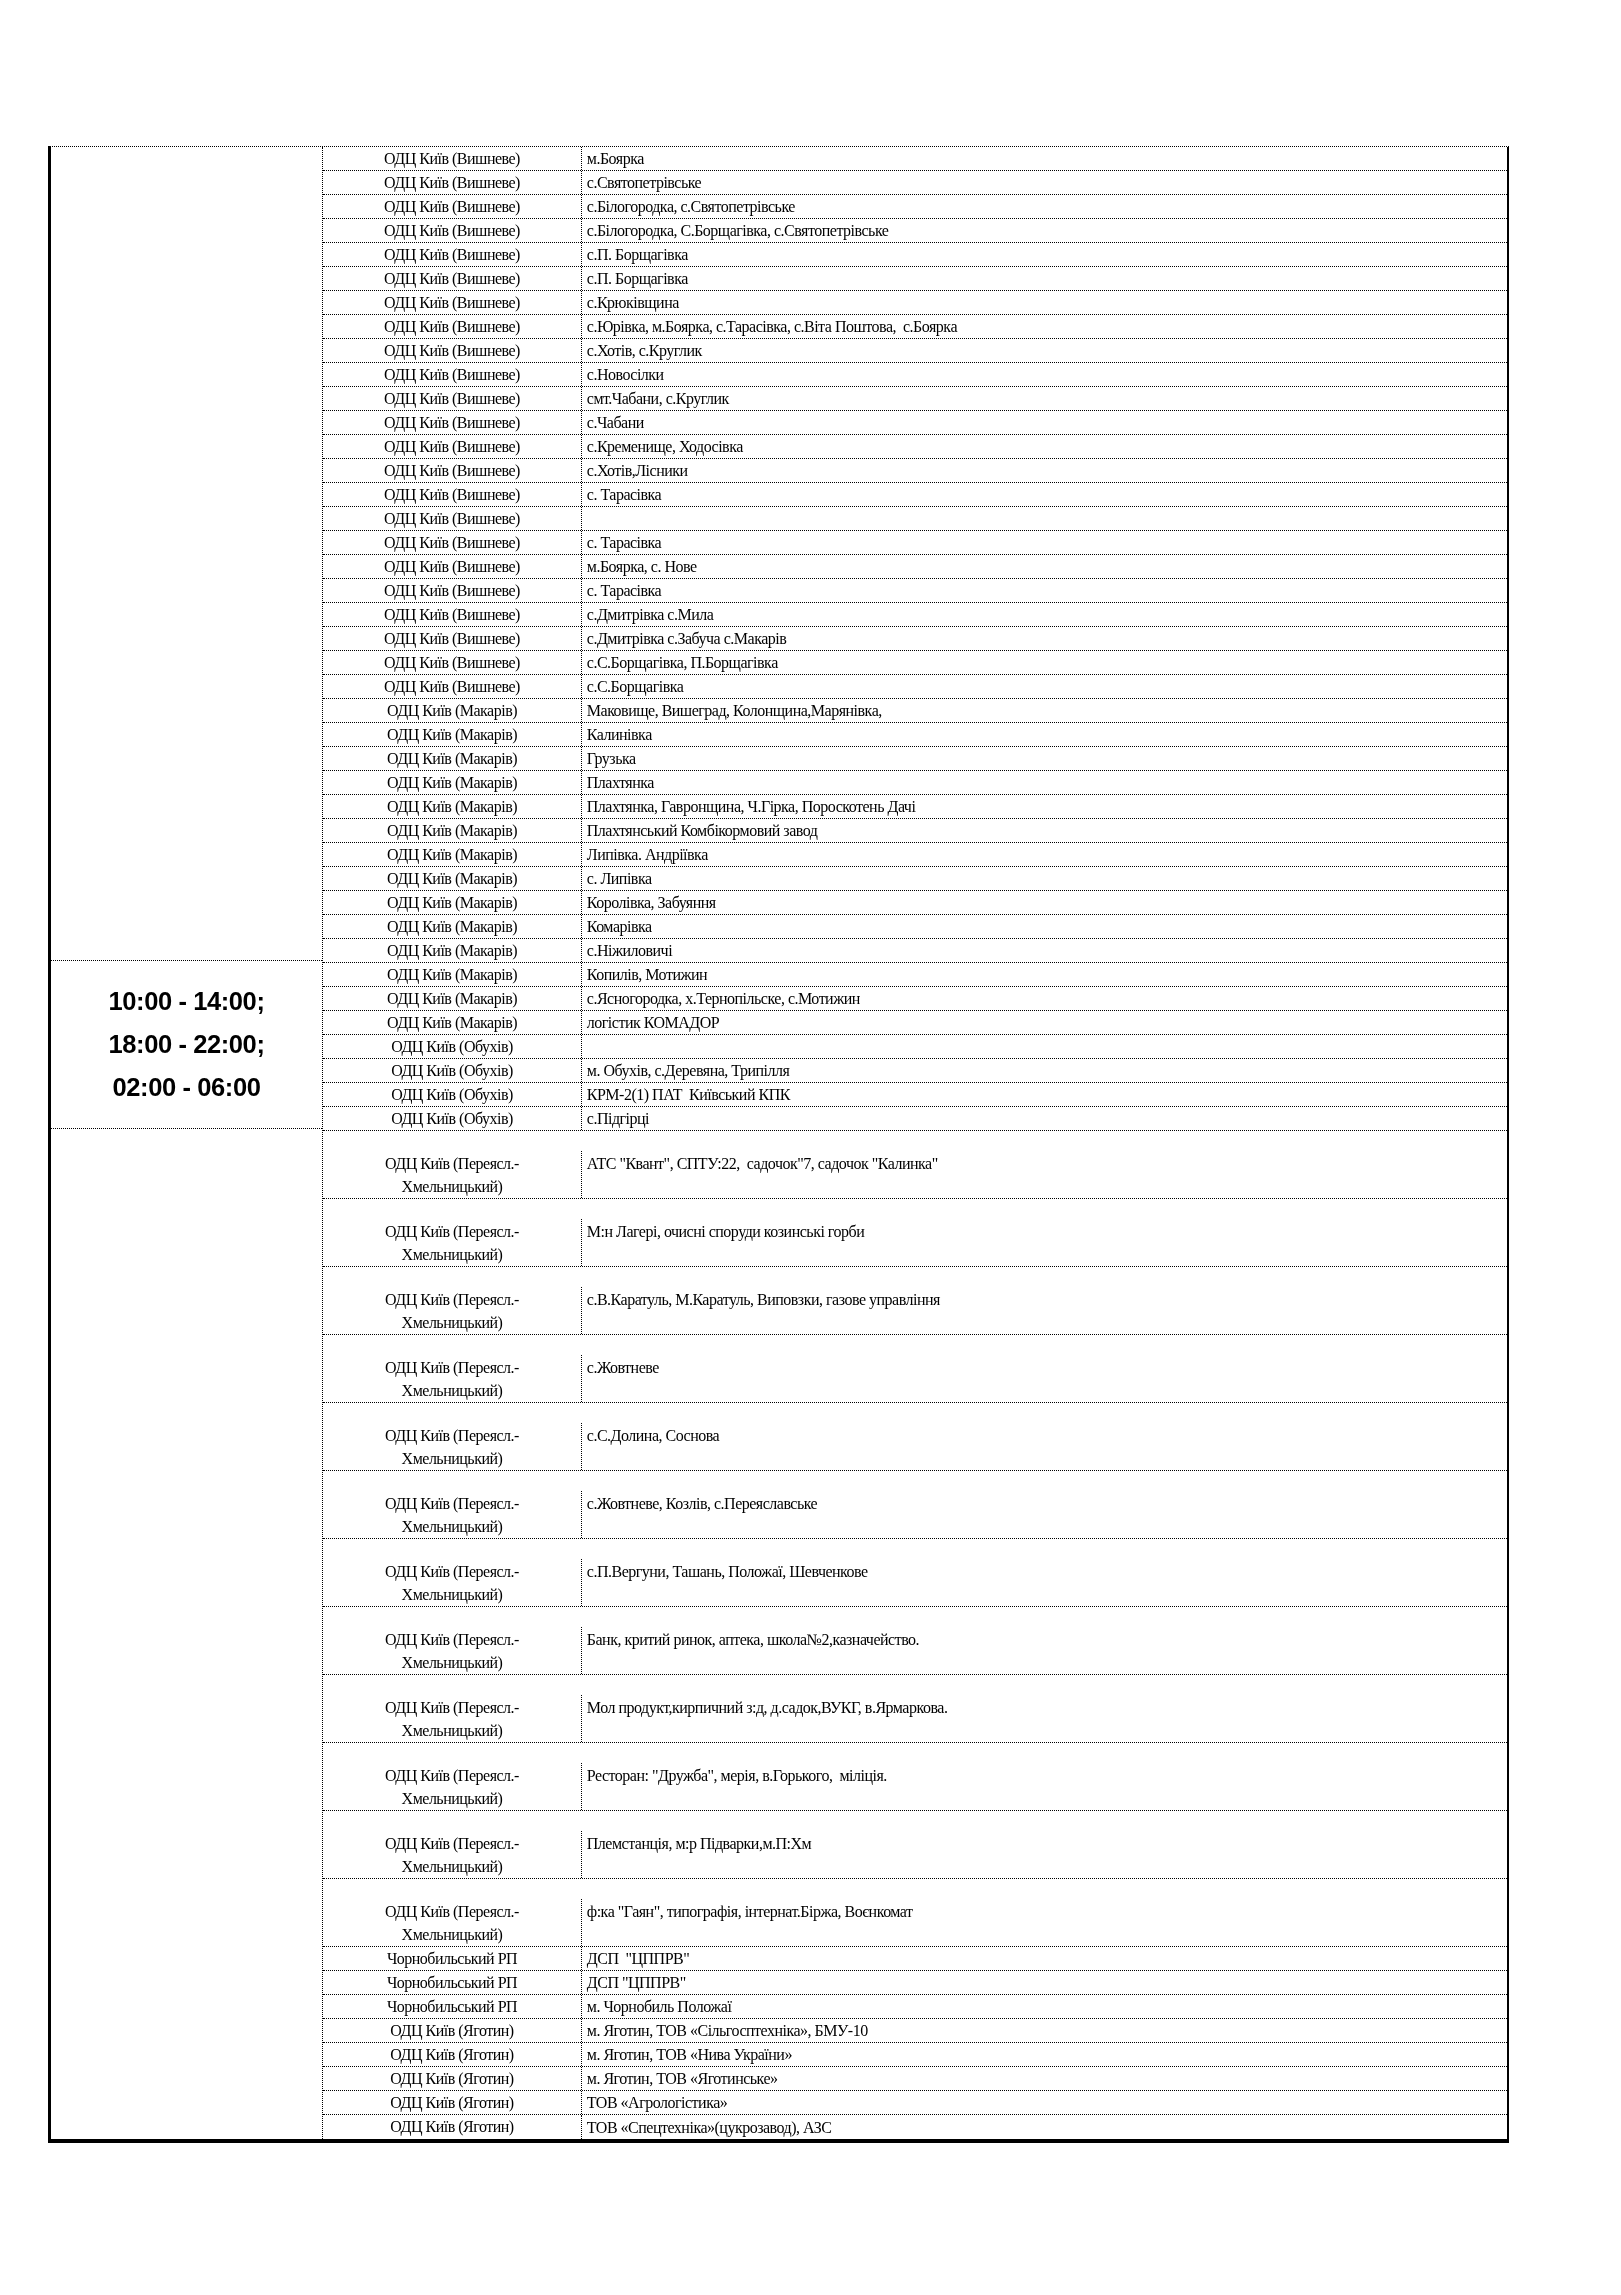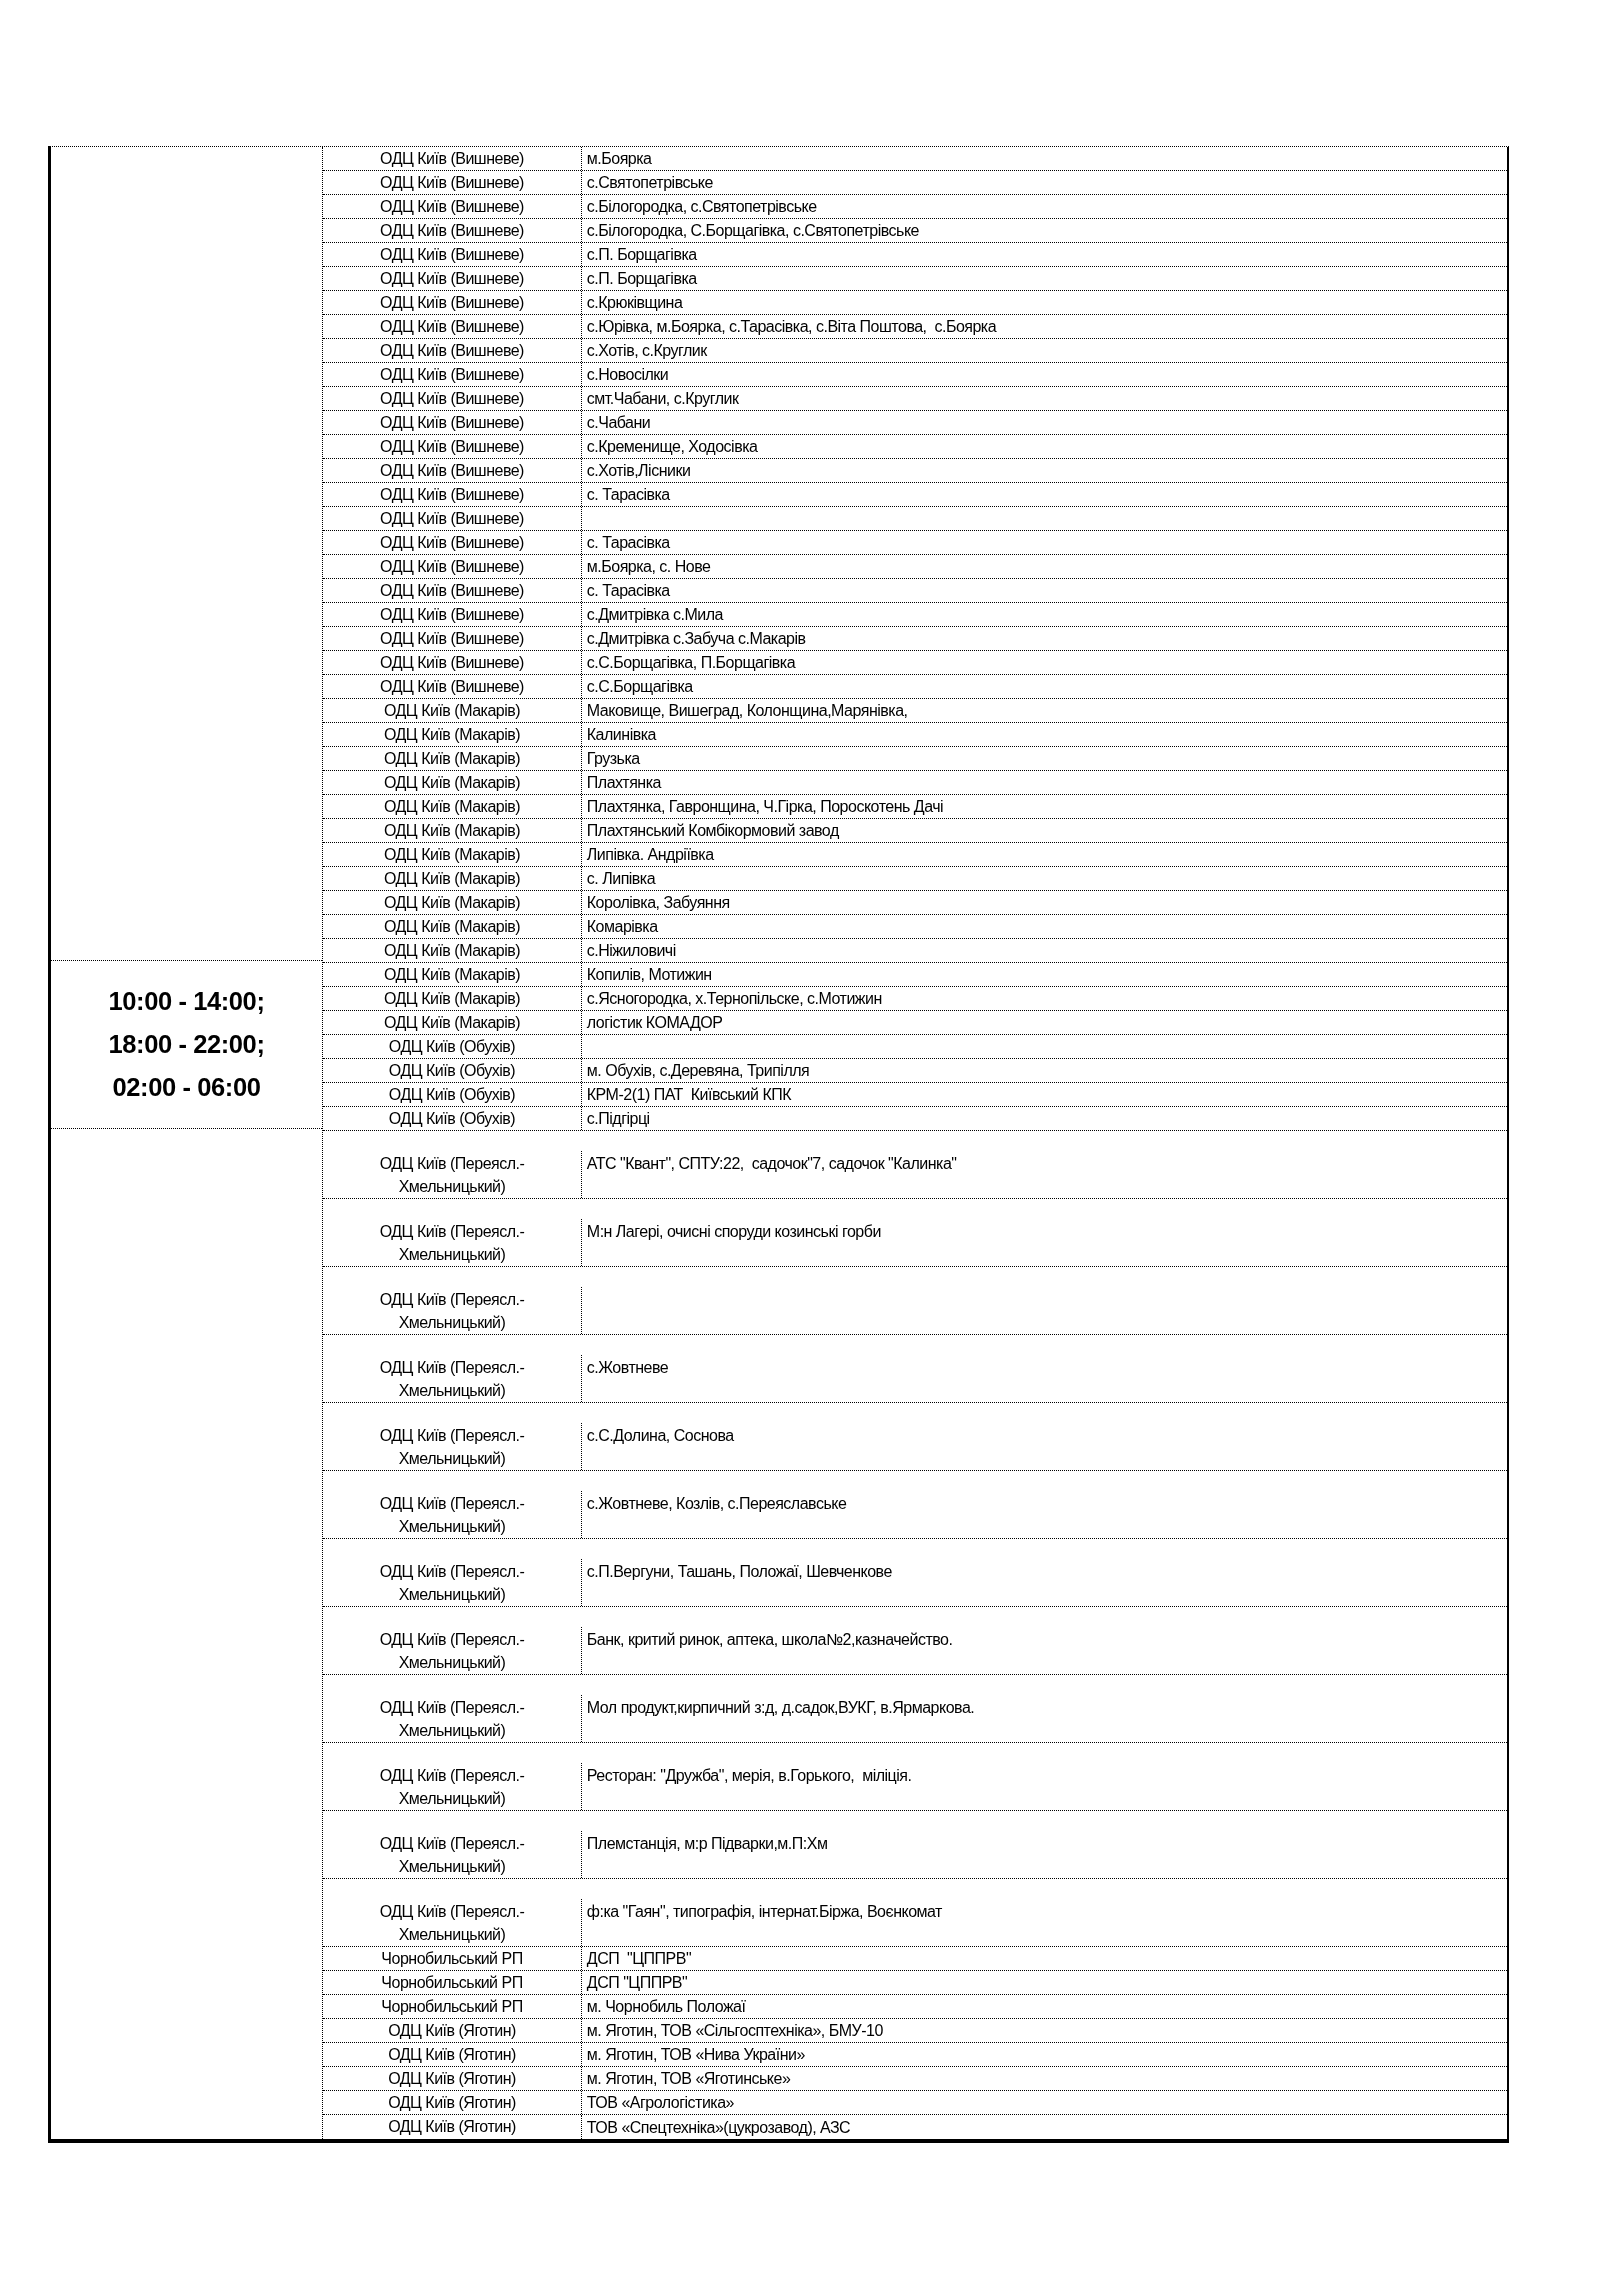--- a/index.html
+++ b/index.html
@@ -44,21 +44,21 @@
   .time-label {
     font-size: 25.5px;
     font-weight: 700;
     line-height: 43px;
     text-align: center;
     white-space: pre-wrap;
     letter-spacing: -0.4px;
   }
 
   
-  .rows-col { flex: 1; display: flex; flex-direction: column; }
+  .rows-col { flex: 1; display: flex; flex-direction: column; font-family: Liberation Serif, serif; }
   .t-row {
     display: flex;
     height: 24px;
     box-sizing: border-box;
     border-bottom: 1.6px dotted #000;
   }
   .t-row.tall { height: 48px; margin-top: 20px; }
   .t-row:last-child { border-bottom: none; }
 
   .cell-district {
@@ -271,20 +271,21 @@
           <div class="cell-locations">АТС "Квант", СПТУ:22,  садочок"7, садочок "Калинка"</div>
         </div>
         <div class="t-row tall">
           <div class="cell-district">ОДЦ Київ (Переясл.-
 Хмельницький)</div>
           <div class="cell-locations">М:н Лагері, очисні споруди козинські горби</div>
         </div>
         <div class="t-row tall">
           <div class="cell-district">ОДЦ Київ (Переясл.-
 Хмельницький)</div>
+          <div class="cell-locations">с.В.Каратуль, М.Каратуль, Виповзки, газове управління</div>
         </div>
         <div class="t-row tall">
           <div class="cell-district">ОДЦ Київ (Переясл.-
 Хмельницький)</div>
           <div class="cell-locations">с.Жовтневе</div>
         </div>
         <div class="t-row tall">
           <div class="cell-district">ОДЦ Київ (Переясл.-
 Хмельницький)</div>
           <div class="cell-locations">с.С.Долина, Соснова</div>

